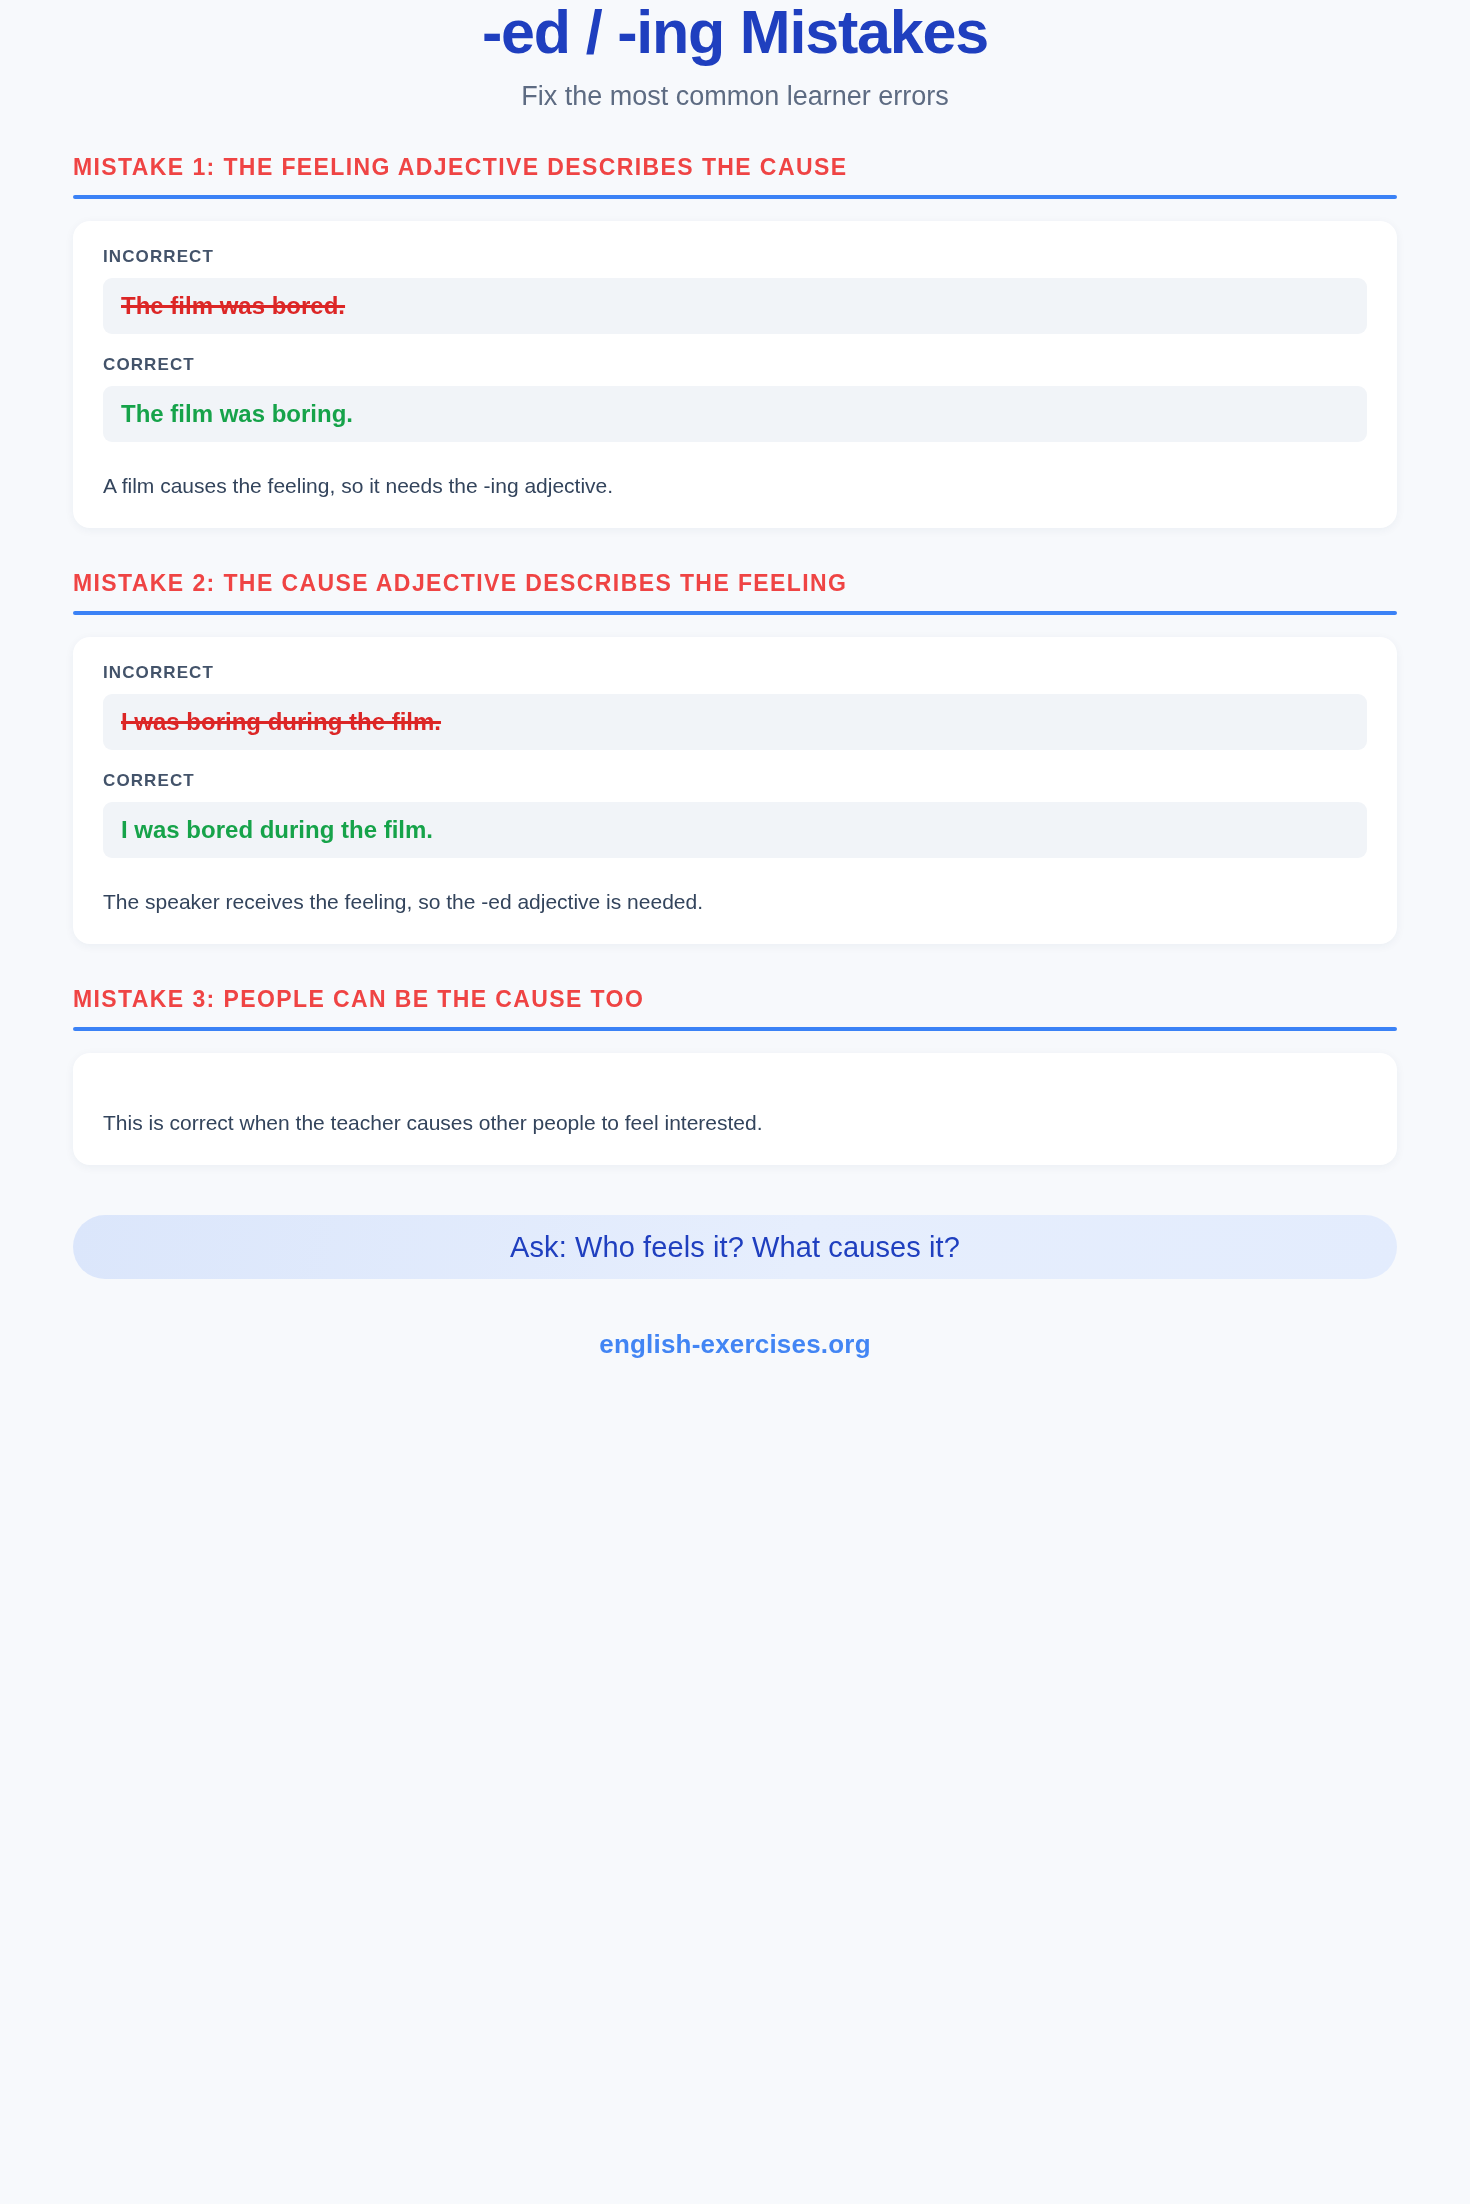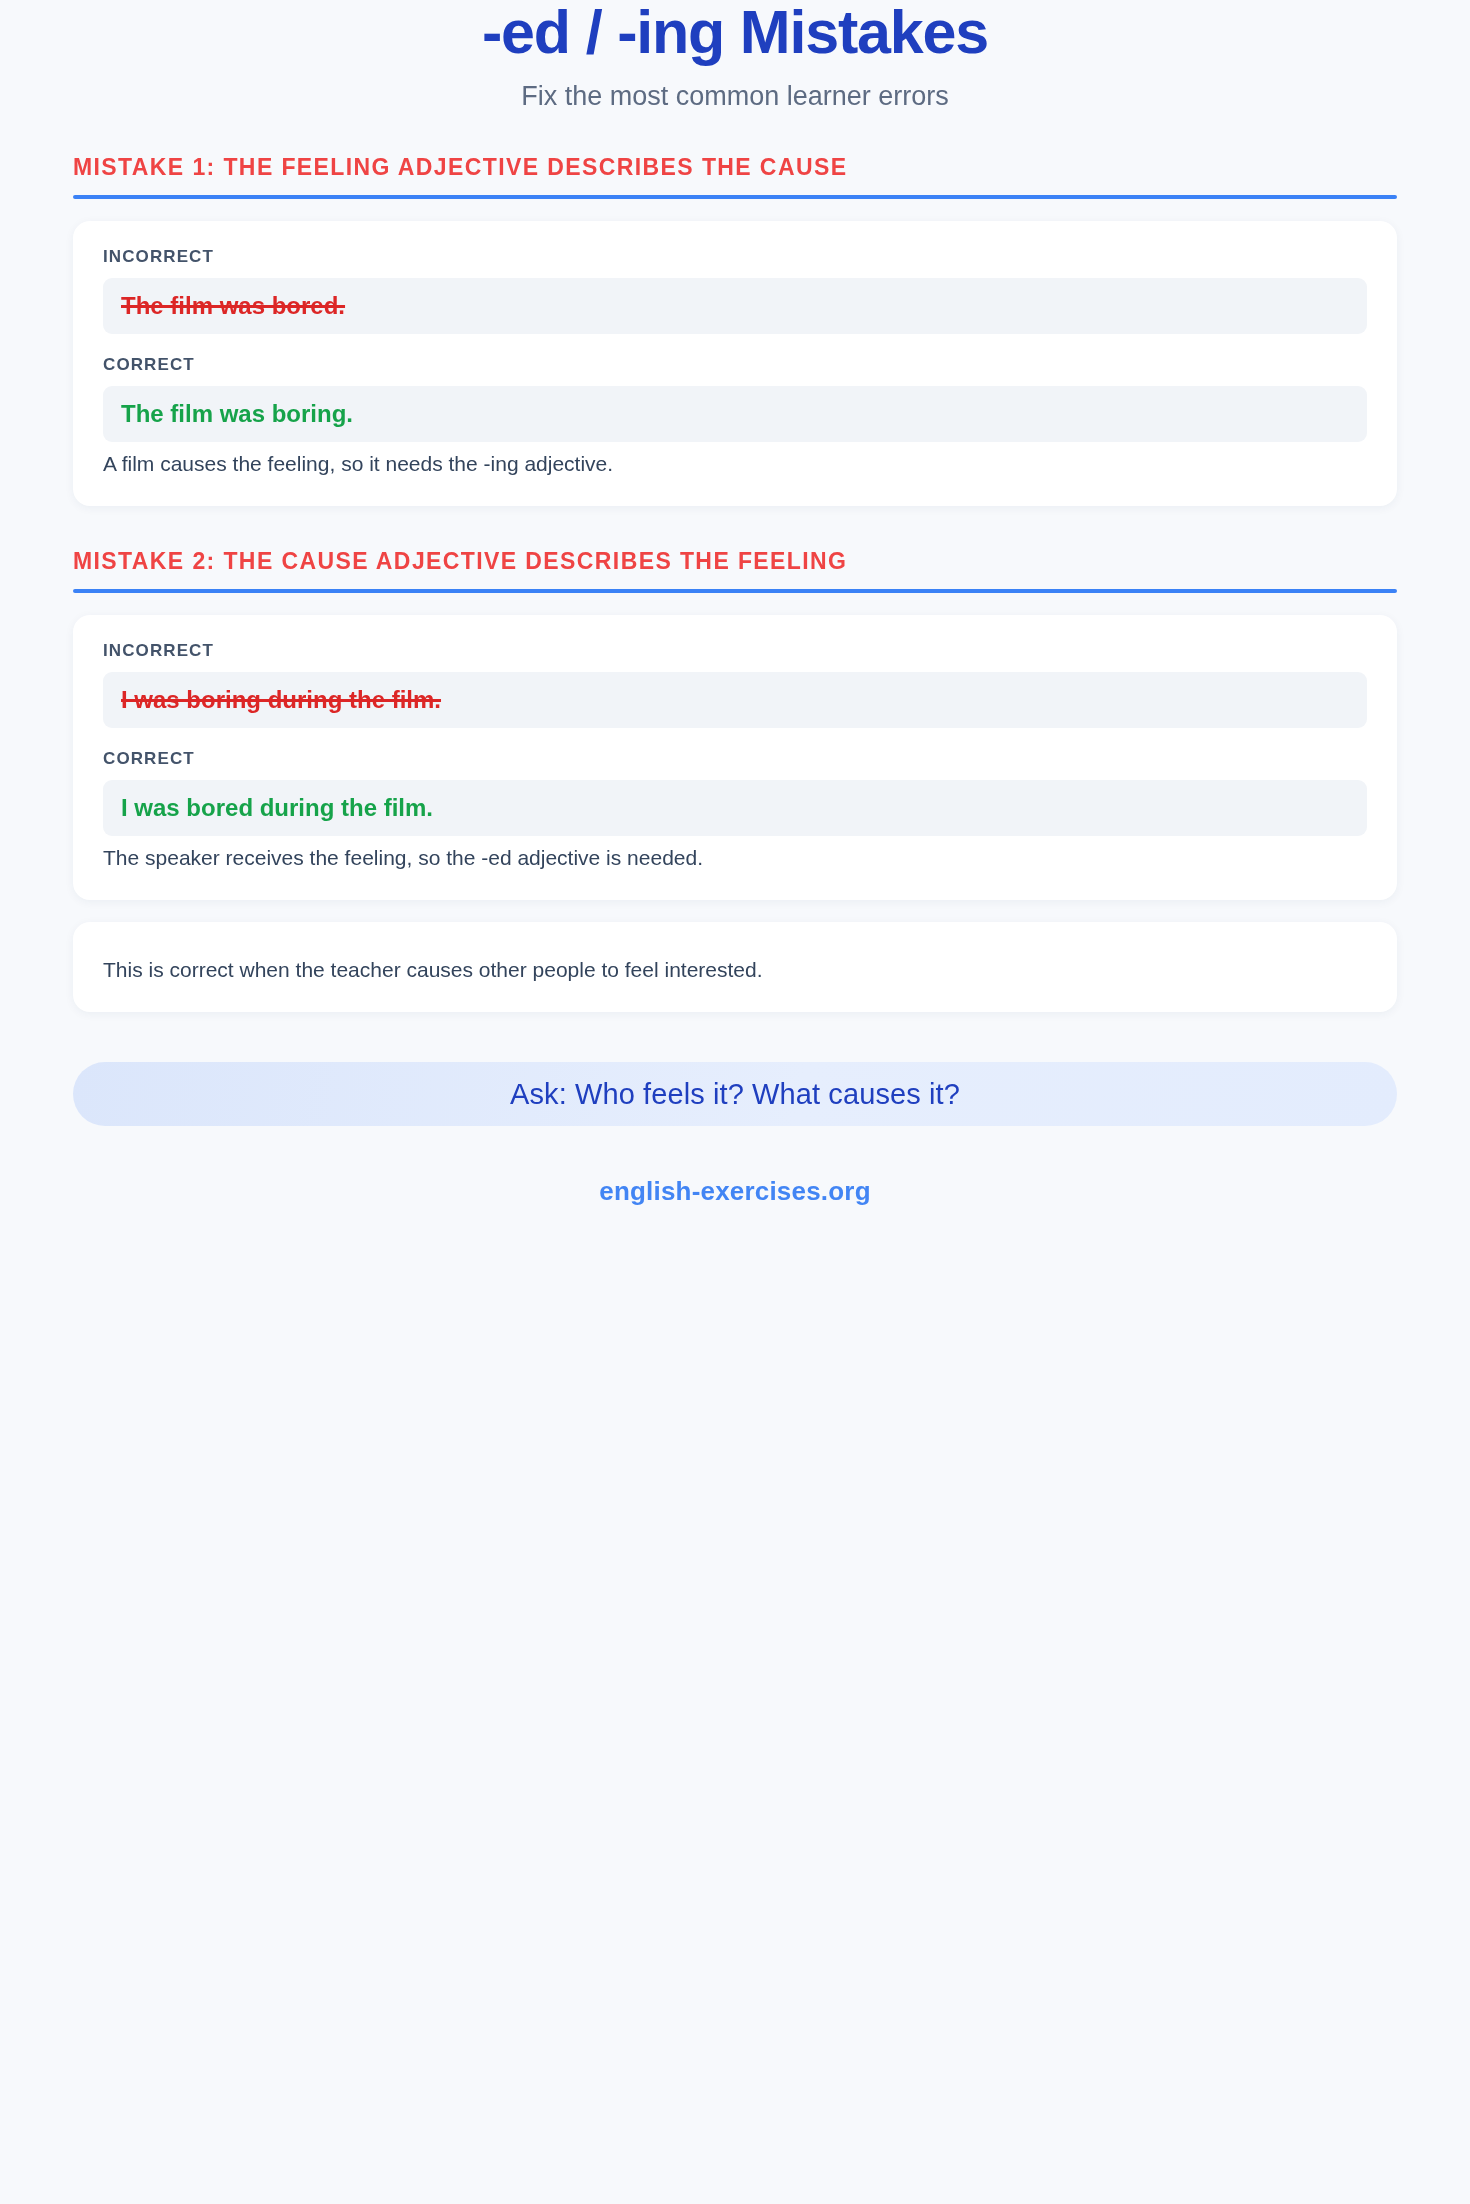--- a/index.html
+++ b/index.html
@@ -103,21 +103,21 @@
   .sentence.incorrect {
     color: #dc2626;
     text-decoration: line-through;
     text-decoration-thickness: 3px;
   }
   .sentence.correct {
     color: #16a34a;
   }
 
   .explanation {
-    margin-top: 8px;
+    margin-top: 30px;
     font-size: 21px;
     color: #33445c;
     line-height: 1.35;
   }
 
   
   .tip-banner {
     margin-top: 50px;
     height: 64px;
     border-radius: 32px;
@@ -183,20 +183,24 @@
       <div class="sentence-box">
         <span class="sentence incorrect">I was boring during the film.</span>
       </div>
       <div class="pair-label second">CORRECT</div>
       <div class="sentence-box">
         <span class="sentence correct">I was bored during the film.</span>
       </div>
       <div class="explanation">The speaker receives the feeling, so the -ed adjective is needed.</div>
     </div>
 
+    <div class="section-header">
+      <div class="section-title">MISTAKE 3: PEOPLE CAN BE THE CAUSE TOO</div>
+      <div class="section-rule"></div>
+    </div>
     <div class="card">
       <div class="explanation">This is correct when the teacher causes other people to feel interested.</div>
     </div>
 
     <div class="tip-banner">
       <span class="tip-text">Ask: Who feels it? What causes it?</span>
     </div>
 
     <div class="footer">
       <span class="footer-link">english-exercises.org</span>

